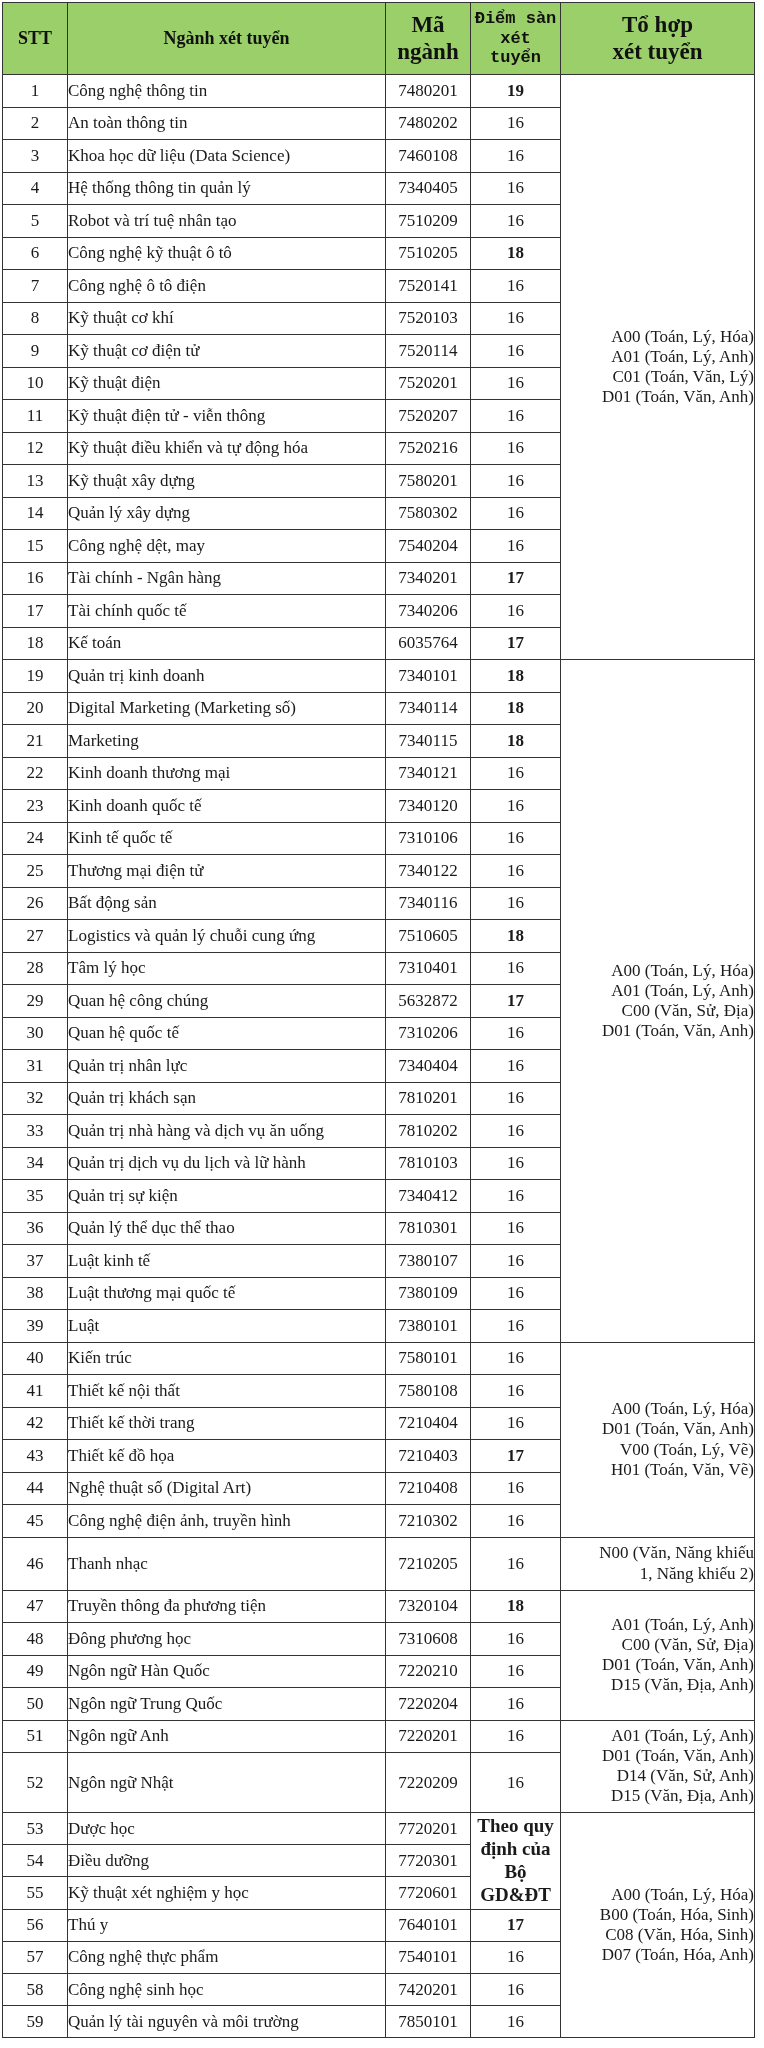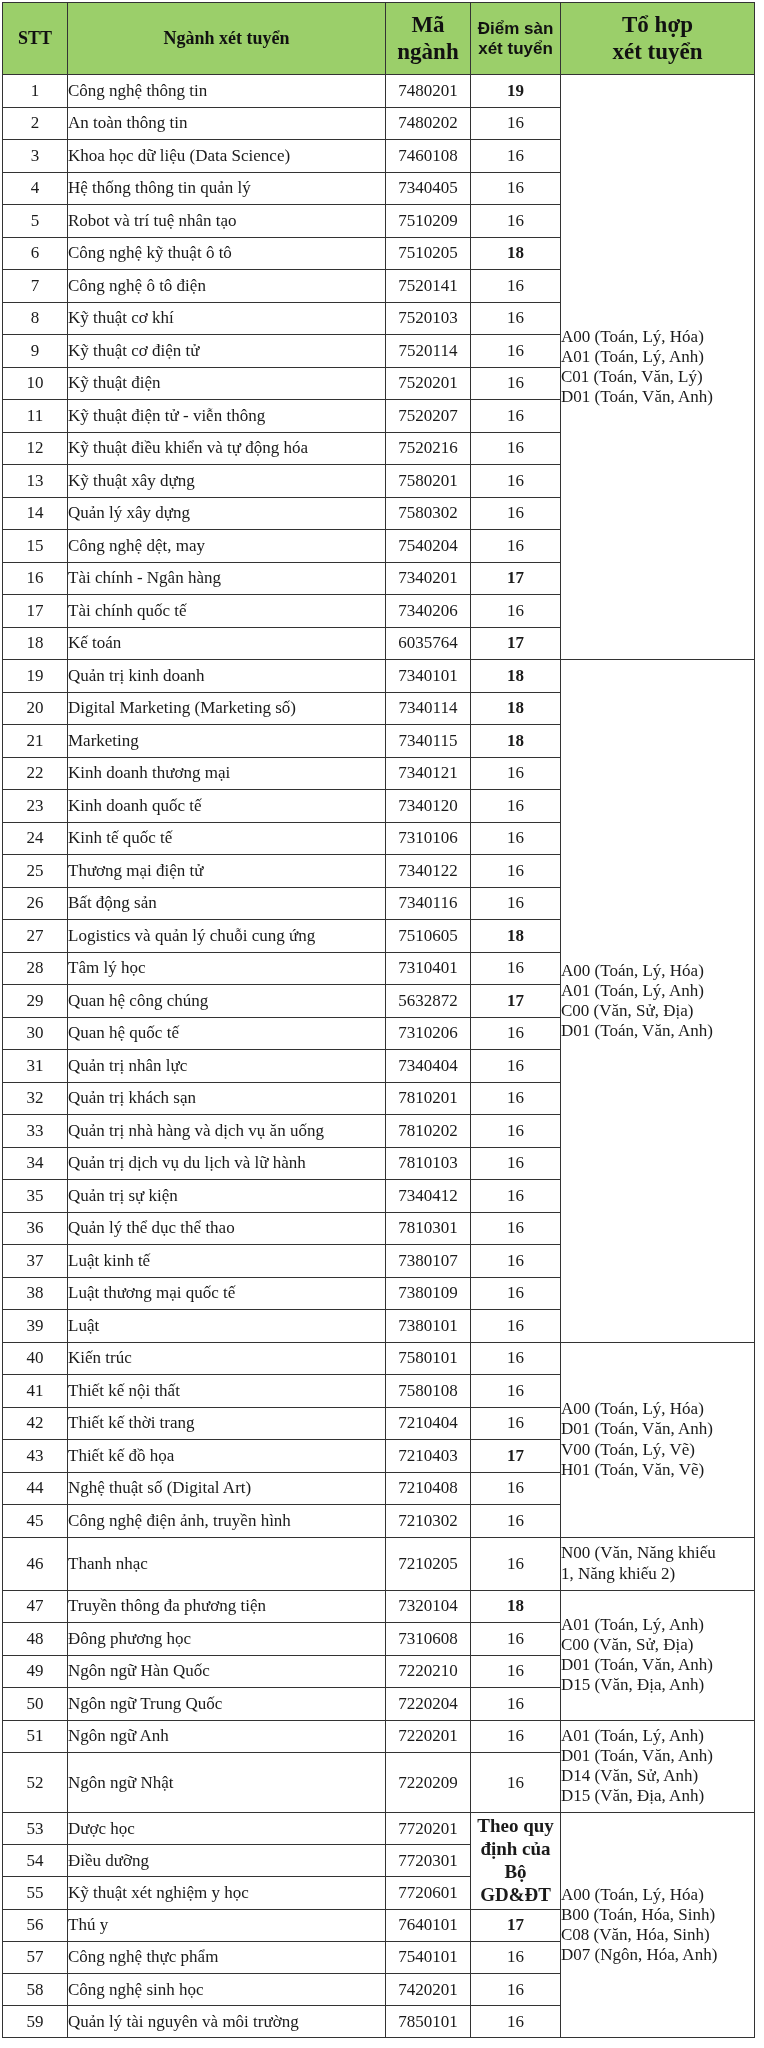--- a/index.html
+++ b/index.html
@@ -25,32 +25,32 @@
   }
   table.admissions thead th {
     background: #9bcf6a;
     height: 71px;
     font-weight: bold;
     color: #111;
     text-align: center;
     line-height: 1.15;
   }
   th.h-sans { font-family: Liberation Serif, serif; font-size: 18px; }
-  th.h-serif { font-family: Liberation Sans, sans-serif; font-size: 17px; margin-left: 12px; }
+  th.h-serif { font-family: Liberation Mono, monospace; font-size: 17px; margin-left: 12px; }
   th.h-serif-lg { font-family: "Liberation Serif", "DejaVu Serif", serif; font-size: 23px; }
   tbody tr { height: 32.5px; }
   tbody tr.tall46 { height: 53px; }
   tbody tr.tall52 { height: 60px; }
   tbody tr.short { height: 32.2px; }
   td.stt { text-align: center; }
   td.name { text-align: left; padding-left: 10px; white-space: nowrap; }
   td.code { text-align: center; }
   td.score { text-align: center; }
   td.score.bold { font-weight: bold; }
-  td.combo { text-align: left; line-height: 1.18; font-size: 17px; }
+  td.combo { text-align: right; line-height: 1.18; font-size: 17px; }
   td.combo .line { display: block; }
   td.note { text-align: center; font-weight: bold; line-height: 1.2; font-size: 19px; }
   td.note .line { display: block; }
 </style>
 </head>
 <body>
 
 <table class="admissions">
   <colgroup>
     <col class="c-stt">
@@ -431,21 +431,21 @@
         <td class="note" rowspan="3">
           <span class="line">Theo quy</span>
           <span class="line">định của</span>
           <span class="line">Bộ</span>
           <span class="line">GD&amp;ĐT</span>
         </td>
         <td class="combo" rowspan="7">
           <span class="line">A00 (Toán, Lý, Hóa)</span>
           <span class="line">B00 (Toán, Hóa, Sinh)</span>
           <span class="line">C08 (Văn, Hóa, Sinh)</span>
-          <span class="line">D07 (Ngôn, Hóa, Anh)</span>
+          <span class="line">D07 (Toán, Hóa, Anh)</span>
         </td>
       </tr>
       <tr class="short">
         <td class="stt">54</td>
         <td class="name">Điều dưỡng</td>
         <td class="code">7720301</td>
       </tr>
       <tr class="short">
         <td class="stt">55</td>
         <td class="name">Kỹ thuật xét nghiệm y học</td>

